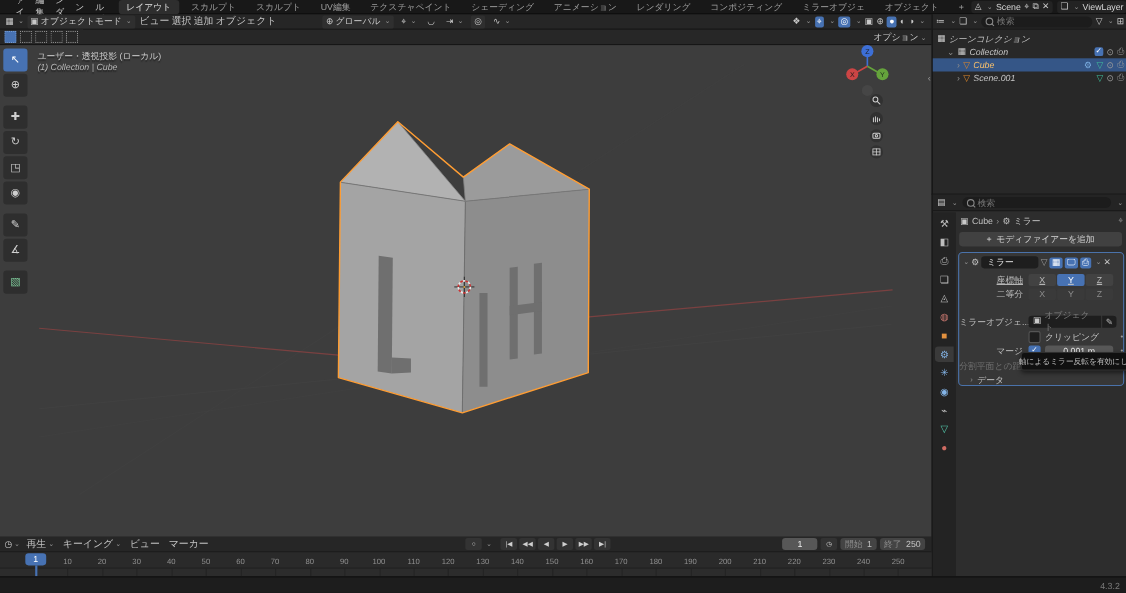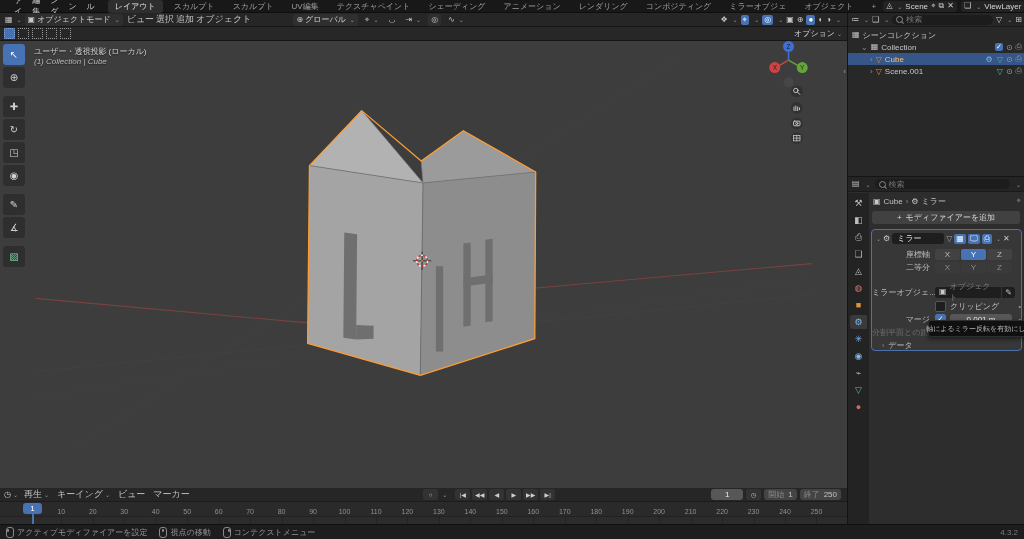--- a/index.html
+++ b/index.html
@@ -38,21 +38,21 @@
   #options-btn{right:5px;top:1px;font-size:8px;color:#d0d0d0;}
   #sidebar-collapse{right:1px;top:26px;color:#9a9a9a;font-size:8px;}
   
   #outliner{left:847px;top:13px;width:177px;height:164px;background:#282828;border-left:1px solid #141414;border-bottom:1px solid #141414;}
   #outliner-header{left:0;top:0;width:177px;height:14px;background:#262626;border-bottom:1px solid #1a1a1a;display:flex;align-items:center;padding:0 3px;gap:3px;}
   .search{background:#1c1c1c;border-radius:6px;height:10px;display:flex;align-items:center;padding:0 4px;gap:3px;color:#777;font-size:8px;flex:1;}
   .mag{width:5px;height:5px;border:1px solid #888;border-radius:50%;position:relative;flex:none;}
   .mag::after{content:"";position:absolute;width:3px;height:1px;background:#888;transform:rotate(45deg);left:4px;top:5px;}
   .out-row{height:12px;display:flex;align-items:center;font-size:8px;color:#c6c6c6;padding-right:3px;}
   .out-row.selected{background:#355687;}
-  .out-row .lbl{flex:1;white-space:nowrap;overflow:hidden;}
+  .out-row .lbl{flex:1;white-space:nowrap;overflow:hidden;font-style:italic;}
   .out-row.selected .lbl{color:#ffc46b;}
   .tri-mesh{color:#e0882a;font-size:8px;margin-right:3px;}
   .tri-data{color:#3fbf9c;font-size:8px;margin-left:4px;}
   .wrench-b{color:#7fb3e6;font-size:8px;margin-left:4px;}
   .eye,.cam{color:#9a9a9a;font-size:8px;margin-left:3px;}
   .cbx{width:8px;height:8px;border-radius:2px;background:#4772b3;color:#fff;font-size:7px;line-height:8px;text-align:center;margin-left:4px;}
   #properties{left:847px;top:177px;width:177px;height:347px;background:#2d2d2d;border-left:1px solid #141414;}
   #prop-header{left:0;top:0;width:177px;height:15px;background:#242424;border-bottom:1px solid #1a1a1a;display:flex;align-items:center;padding:0 4px;gap:4px;}
   #prop-tabs{left:0;top:16px;width:21px;height:331px;background:#232323;display:flex;flex-direction:column;align-items:center;padding-top:3px;gap:3px;}
   .ptab{width:17px;height:14px;border-radius:3px 0 0 3px;display:flex;align-items:center;justify-content:center;font-size:9px;}
@@ -394,21 +394,21 @@
         <span class="chev">⌄</span>
         <span class="icon">⚙</span>
         <span id="mod-name">ミラー</span>
         <span class="icon" style="color:#9a9a9a">▽</span>
         <span class="icon on">▦</span>
         <span class="icon on">🖵</span>
         <span class="icon on">⎙</span>
         <span class="chev">⌄</span>
         <span class="icon dim">✕</span>
       </div>
-      <div class="mrow" style="top:18px;">
+      <div class="mrow" style="top:18px;text-decoration:underline;">
         <span class="mlabel">座標軸</span>
         <div class="seg" id="axis-seg">
             <span>X</span>
             <span class="on">Y</span>
             <span>Z</span>
           </div>
       </div>
       <div class="mrow" style="top:31px;">
         <span class="mlabel dim">二等分</span>
         <div class="seg dimseg" id="bisect-seg">
@@ -550,34 +550,14 @@
       <span class="tickline" style="left: 691px;"></span>
       <span class="tickline" style="left: 722px;"></span>
       <span class="tickline" style="left: 754px;"></span>
       <span class="tickline" style="left: 785px;"></span>
       <span class="tickline" style="left: 816px;"></span>
     </div>
   <div id="playhead" class="abs"></div>
 </div>
 
 <div id="statusbar" class="abs">
-  <span id="hints" class="flex" style="gap:12px;">
-      <span class="hint">
-        <span class="mouse left">
-          <i></i>
-        </span>
-        <span>アクティブモディファイアーを設定</span>
-      </span>
-      <span class="hint">
-        <span class="mouse mid">
-          <i></i>
-        </span>
-        <span>視点の移動</span>
-      </span>
-      <span class="hint">
-        <span class="mouse right">
-          <i></i>
-        </span>
-        <span>コンテクストメニュー</span>
-      </span>
-    </span>
   <span id="version">4.3.2</span>
 </div>
 
 </body></html>

